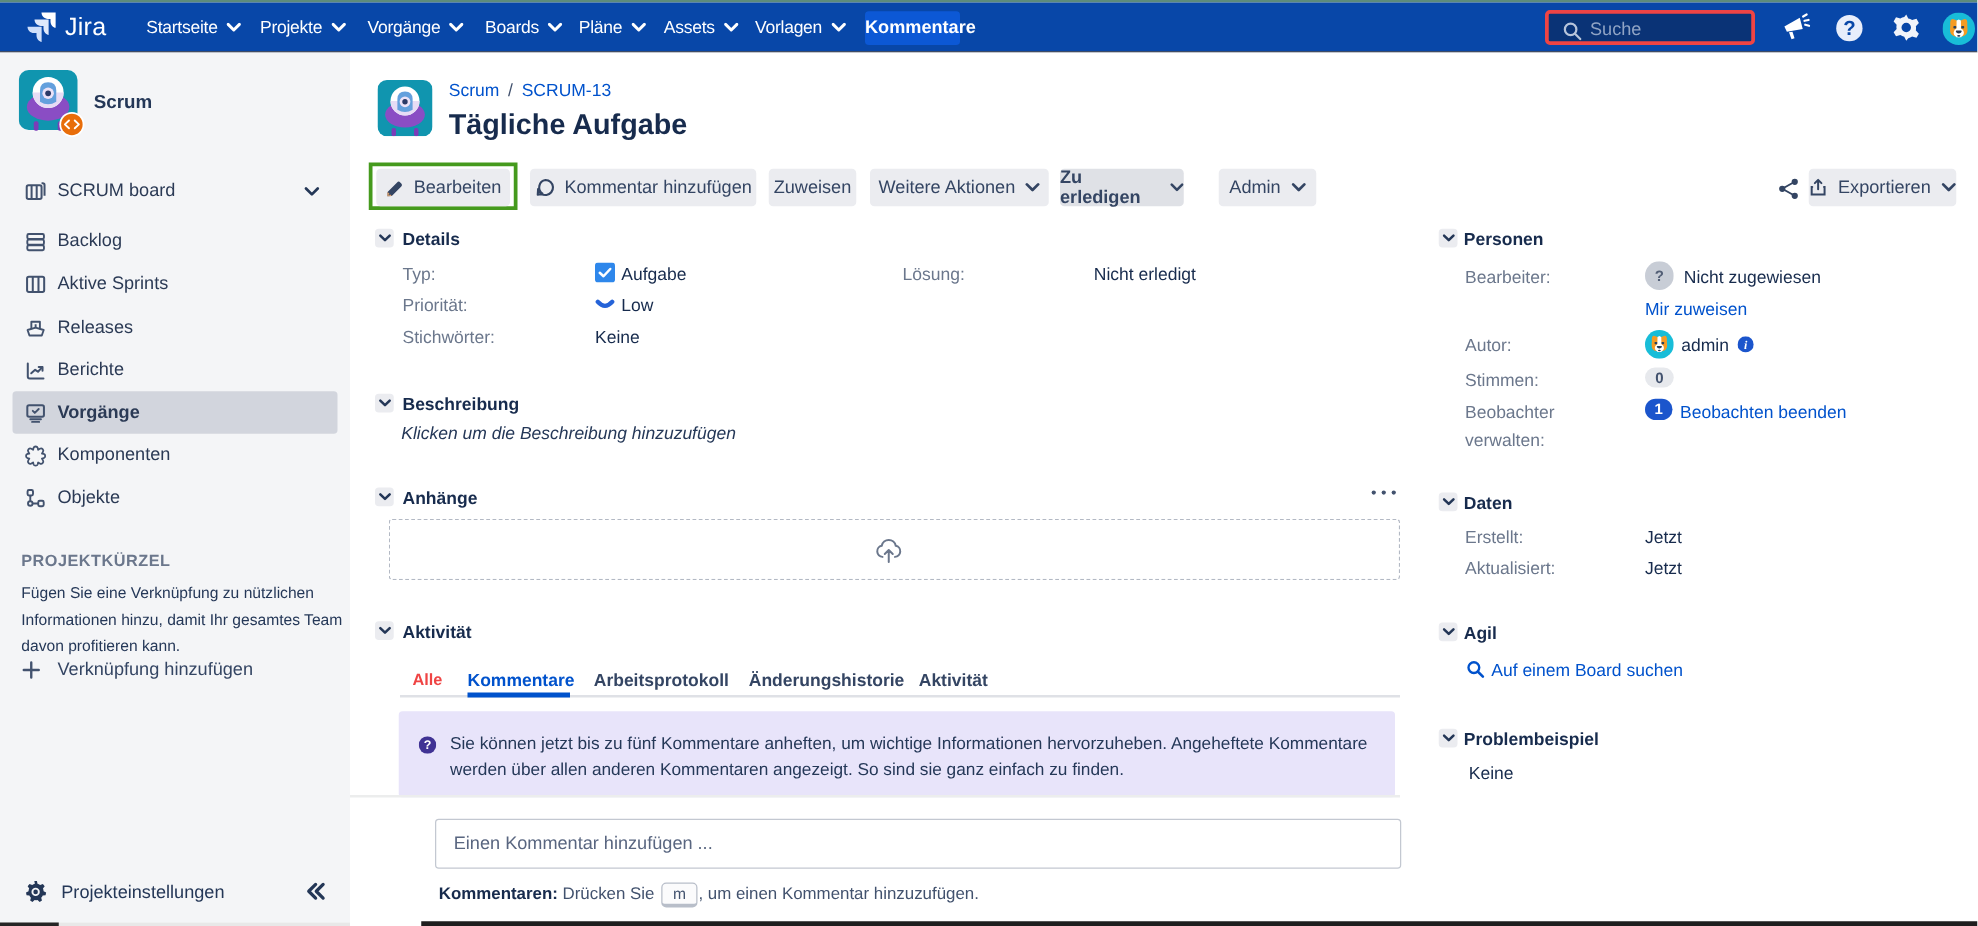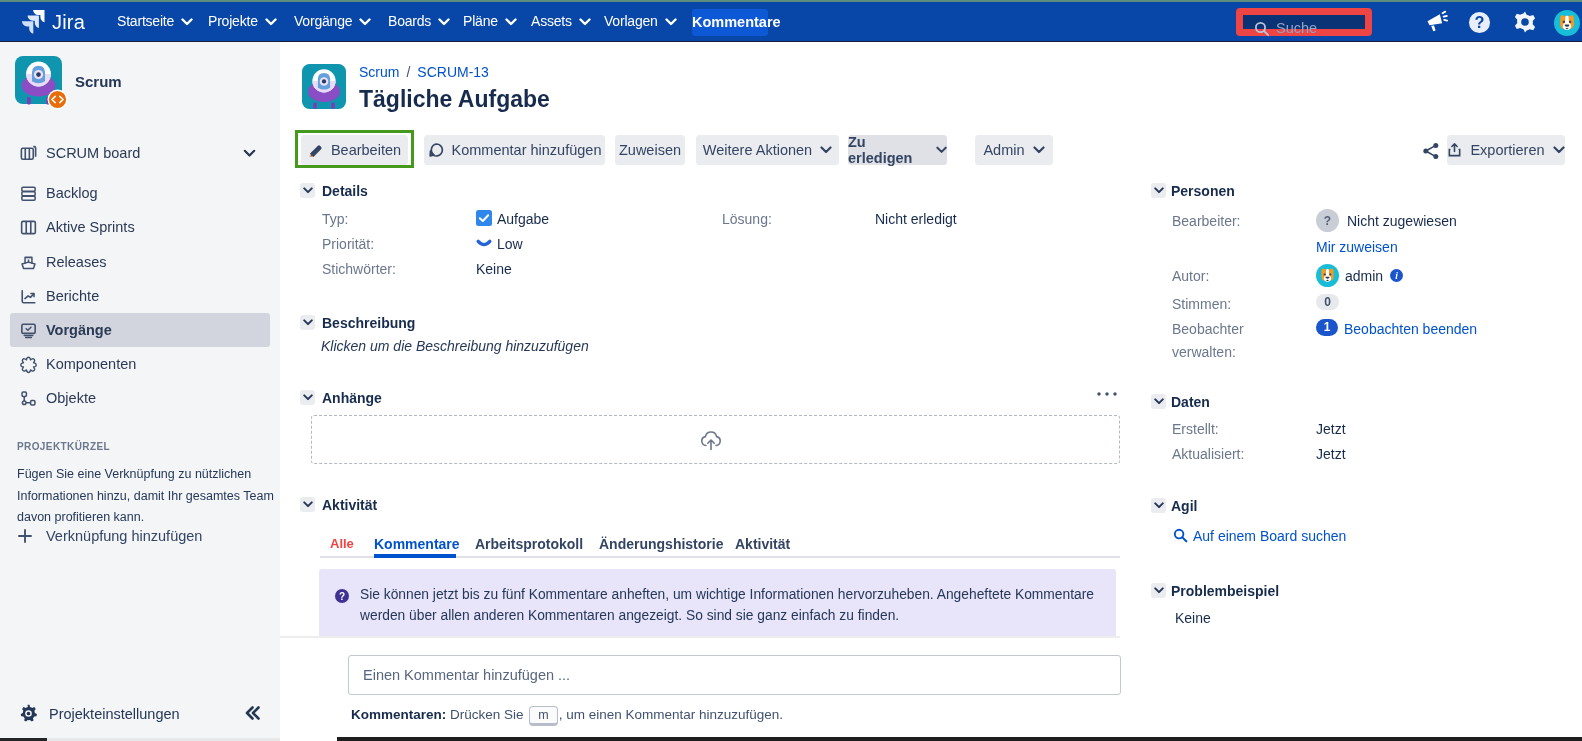--- a/index.html
+++ b/index.html
@@ -11,32 +11,32 @@
   
   #topline { left:0; top:0; width:1582px; height:2px; background:#5d8c7b; }
   #navbar { left:0; top:2px; width:1582px; height:39px; background:#0847a8; }
   #navline { left:0; top:41px; width:1582px; height:1px; background:#15203a; }
   #navbar .navitem { position:absolute; top:0; height:39px; line-height:39px; color:#fff; font-size:14px; letter-spacing:-0.2px; }
   .navchev { display:inline-block; margin-left:7px; }
   #logo { position:absolute; left:20px; top:7px; display:flex; align-items:center; }
   #logotext { color:#fff; font-size:20px; margin-left:6px; letter-spacing:0.2px; }
   #createbtn { position:absolute; left:692px; top:7px; width:76px; height:27px; background:#0c58d5; color:#fff;
     font-size:14.5px; font-weight:bold; text-align:center; line-height:27px; border-radius:3px; }
-  #searchbox { position:absolute; left:1236px; top:6px; width:136px; height:28px; background:#0a3376;
-    border:7px solid #ef4444; border-radius:4px;text-align:center; }
+  #searchbox { position:absolute; left:1236px; top:6px; width:168px; height:28px; background:#0a3376;
+    border:3px solid #ef4444; border-radius:4px;text-align:center; }
   #searchbox .ph { position:absolute; left:33px; top:5px; color:#90a4c5; font-size:14.5px; }
 
   
   #sidebar { left:0; top:42px; width:280px; height:696px; background:#f4f5f7; }
   #projname { position:absolute; left:75px; top:73px; font-size:15px; font-weight:bold; color:#243757; }
   .menuitem { position:absolute; left:10px; width:260px; height:34px; border-radius:3px;
     display:flex; align-items:center; color:#2b3a55; font-size:14.5px; }
   .menuitem .mico { width:19px; height:19px; margin-left:9px; margin-right:8px; flex:0 0 auto; }
   .menuitem.sel { background:#d2d5dd; font-weight:bold; }
-  #kurzel { position:absolute; left:17px; top:441px; font-size:10px; font-weight:bold; color:#6B778C; letter-spacing:0.4px;}
+  #kurzel { position:absolute; left:17px; top:441px; font-size:13px; font-weight:bold; color:#6B778C; letter-spacing:0.4px;}
   #kurzeltext { position:absolute; left:17px; top:464px; width:264px; font-size:12.5px; color:#253858; line-height:21.5px; }
   #addlink { position:absolute; left:17px; top:528px; font-size:14.5px; color:#344563; display:flex; align-items:center;}
   #addlink .plus { margin-right:13px; display:flex; }
   #projsettings { position:absolute; left:18px; top:703px; display:flex; align-items:center; color:#243757; font-size:14.5px; }
   #collapse2 { position:absolute; left:243px; top:705px; }
 
   
   #main { left:280px; top:42px; width:1302px; height:699px; background:#fff; }
   #crumb { position:absolute; left:359px; top:64px; font-size:14px; }
   #crumb a { color:#0052CC; text-decoration:none; }

